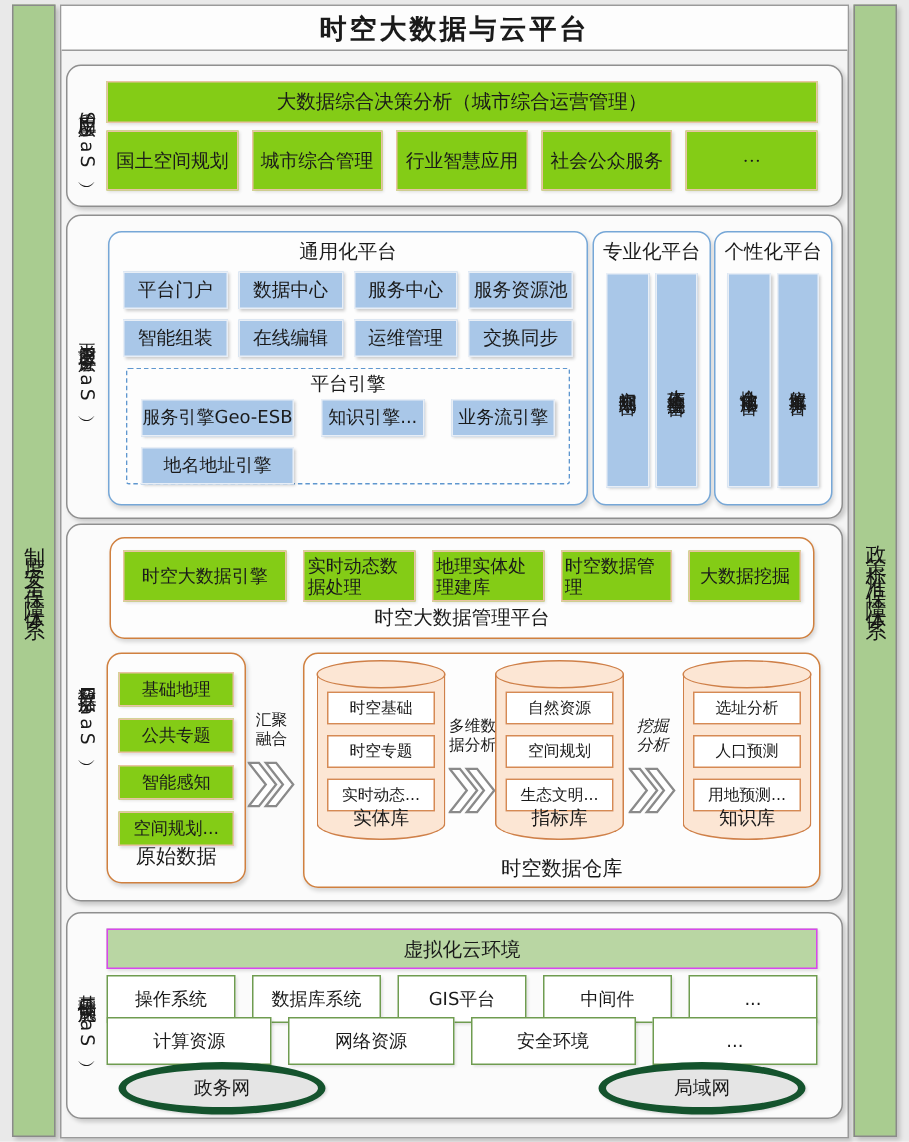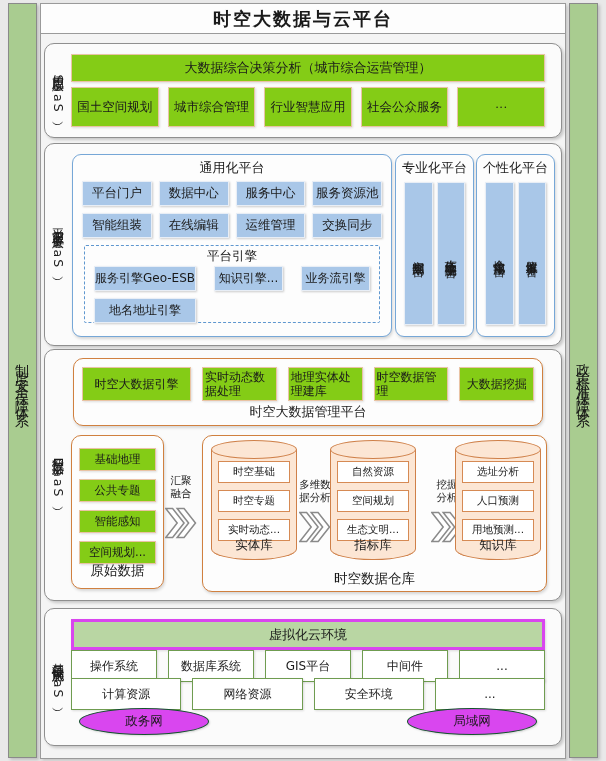--- a/index.html
+++ b/index.html
@@ -142,35 +142,35 @@
   .cyl .cyl-name{position:absolute;left:0;right:0;bottom:5px;text-align:center;font-size:12.5px;}
   .cyl1{left:8px;} .cyl2{left:127px;} .cyl3{left:252px;}
   .flow{position:absolute;width:44px;text-align:center;}
   .flow .flabel{
     font-size:10.5px;line-height:13px;margin:0 auto;
     word-break:break-all;
   }
   .flow svg{display:block;margin:4px auto 0;}
   .flow-1{left:114px;top:124px;}
   .flow-2{left:90px;top:42px;}
-  .flow-3{left:222px;top:42px;}
+  .flow-3{left:210px;top:42px;font-style:italic;}
   .flabel.w26{width:26px;} .flabel.w40{width:40px;}
   
   .cloudbar{
     position:absolute;left:26px;right:16px;top:10px;height:25px;
-    background:#b9d6a3;border:3px solid #d946ef;
+    background:#b9d6a3;border:1px solid #d946ef;
     display:flex;align-items:center;justify-content:center;font-size:13px;
     box-shadow:1px 1px 2px rgba(0,0,0,.12);
   }
   .iaas-row{position:absolute;left:26px;right:16px;height:32px;display:flex;gap:11px;}
   .iaas-row .greencell{flex:1;white-space:nowrap;}
   .iaas-row1{top:41px;} .iaas-row2{top:69px;}
   .net-row{position:absolute;left:26px;right:16px;top:99px;height:25px;display:flex;justify-content:space-between;padding:0 8px;}
   .net{
-    width:128px;height:25px;background:#d946ef;border:1px solid #14532d;border-radius:50%;
+    width:128px;height:25px;background:#e5e5e5;border:5px solid #14532d;border-radius:50%;
     display:flex;align-items:center;justify-content:center;font-size:12.5px;
     box-shadow:1px 1px 2px rgba(0,0,0,.15);
   }
 </style>
 </head>
 <body>
 
 <div class="canvas">
 
   <div class="sidebar left">

